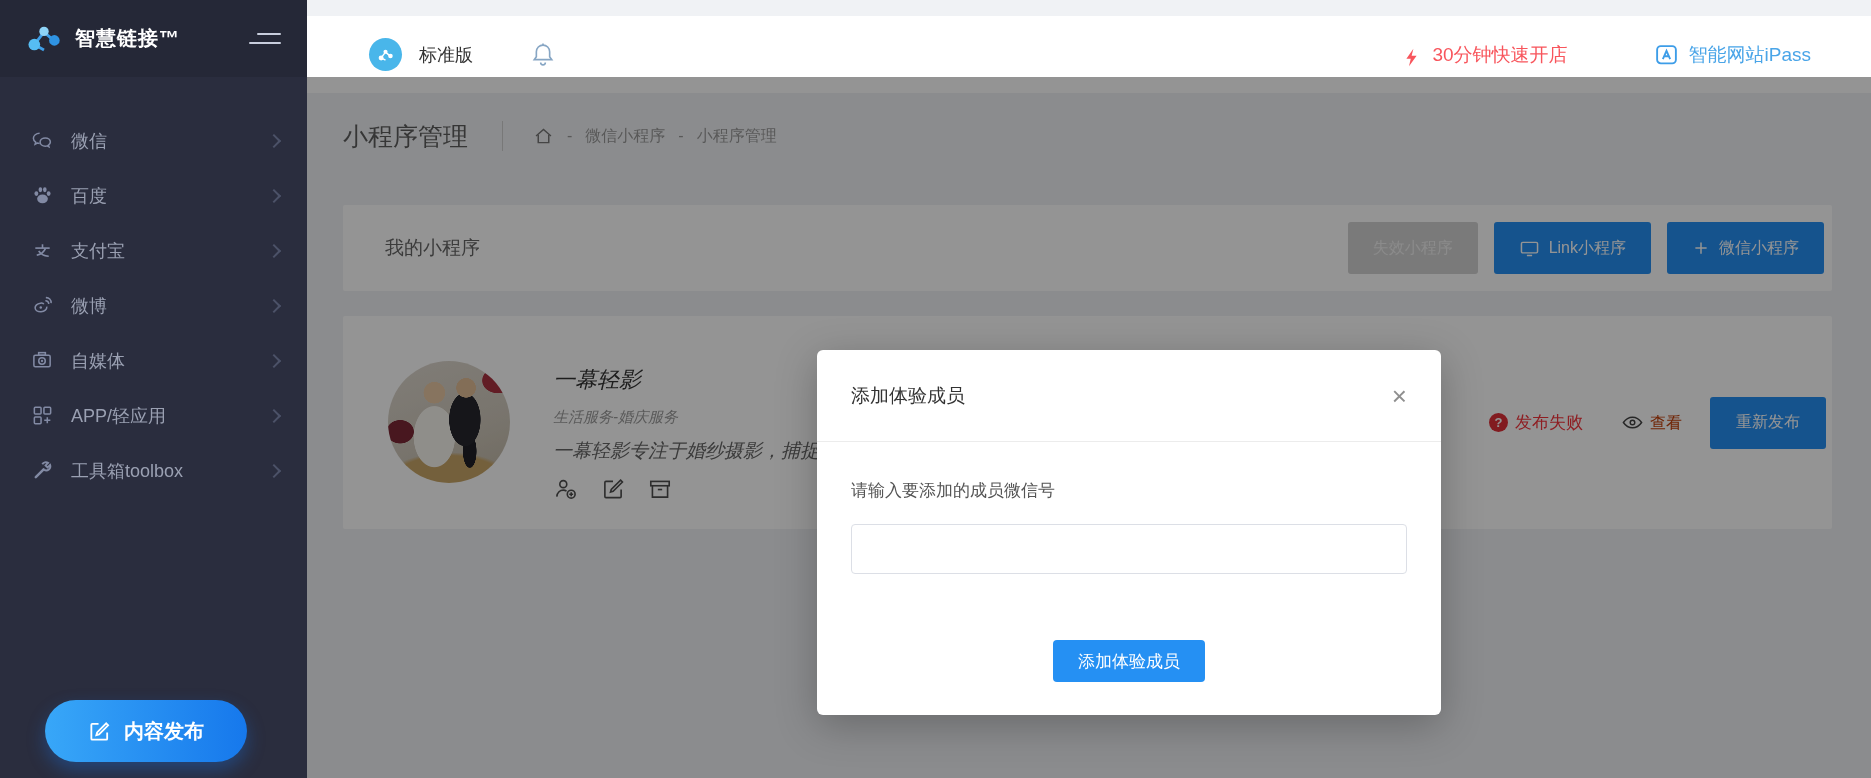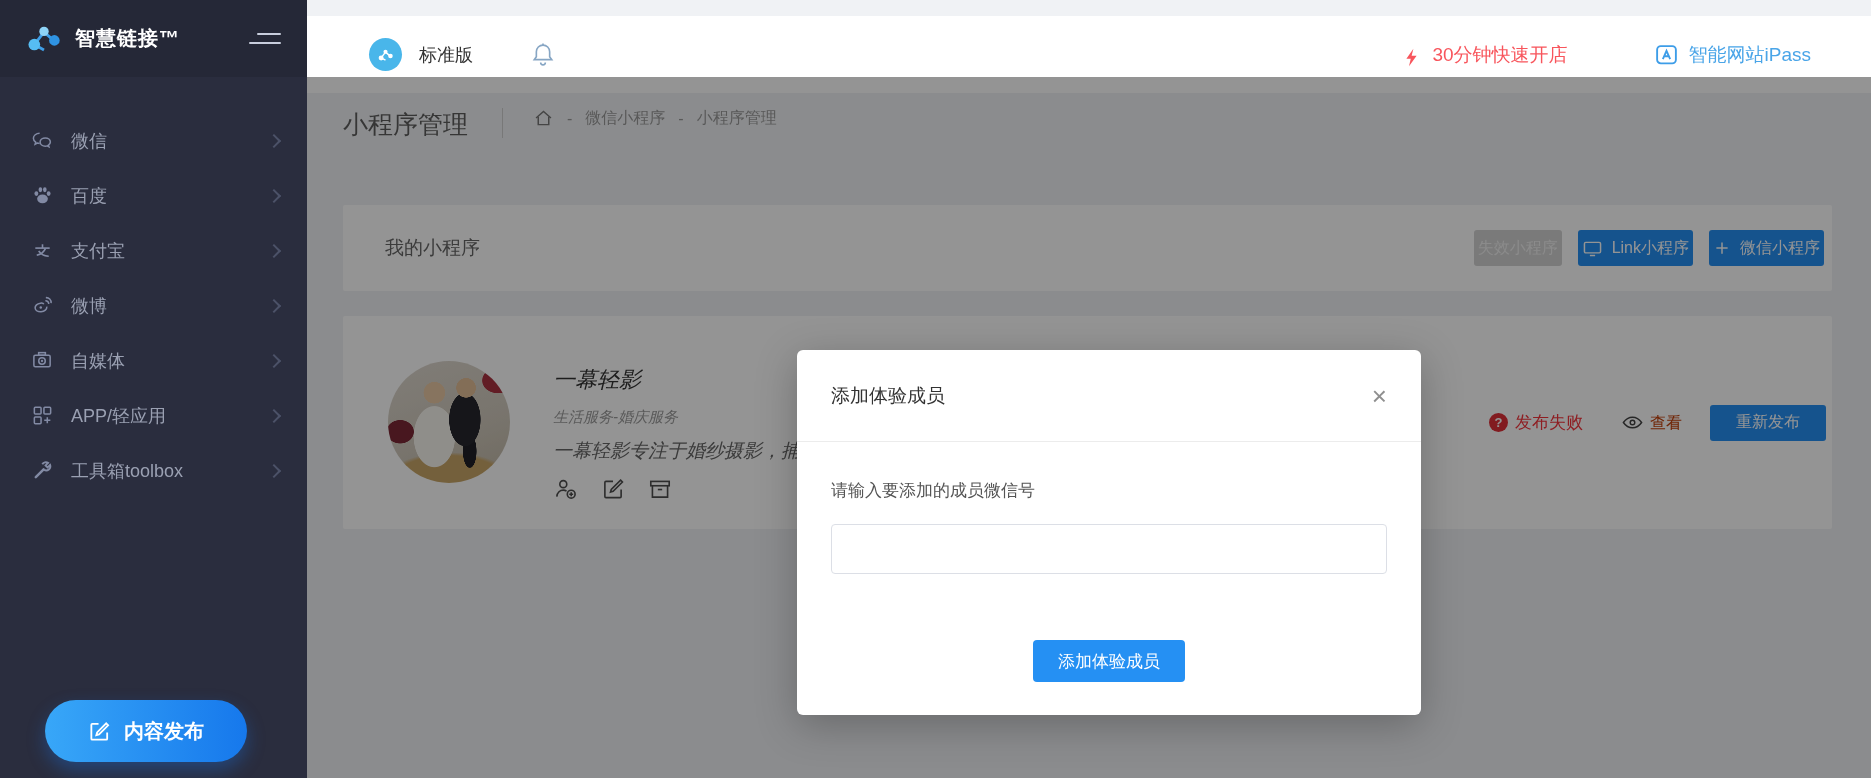--- a/index.html
+++ b/index.html
@@ -30,31 +30,31 @@
   .topbar{position:absolute;left:307px;top:16px;right:0;height:77px;background:#fff;display:flex;align-items:center;z-index:10;}
   .badge{width:33px;height:33px;border-radius:50%;background:#49b6ea;margin-left:62px;display:flex;align-items:center;justify-content:center;flex:none;}
   .plan{font-size:18px;color:#333;margin-left:17px;}
   .bell{margin-left:56px;color:#87a6c4;cursor:pointer;}
   .top-right{margin-left:auto;display:flex;align-items:center;gap:86px;margin-right:60px;}
   .hot{color:#f8555c;font-size:19px;display:flex;gap:9px;align-items:flex-end;cursor:pointer;}
   .ipass{color:#4aa5e8;font-size:19px;display:flex;gap:10px;align-items:center;cursor:pointer;}
 
   
   .content{position:absolute;left:307px;top:77px;right:0;bottom:0;background:#f0f2f5;padding:0 39px 0 36px;box-sizing:border-box;}
-  .crumb-row{display:flex;align-items:flex-start;margin-top:31px;height:56px;}
+  .crumb-row{display:flex;align-items:center;margin-top:31px;height:56px;}
   .page-title{font-size:25px;color:#5e5e5e;font-weight:500;}
   .vdiv{width:1px;height:30px;background:#cfcfcf;margin:0 30px 0 34px;}
   .crumbs{display:flex;align-items:center;gap:13px;color:#999;font-size:16px;}
   .crumbs .home{color:#777;cursor:pointer;}
   .crumb-link{cursor:pointer;}
 
   .panel{margin-top:41px;height:86px;background:#fff;border-radius:2px;display:flex;align-items:center;padding:0 8px 0 42px;box-sizing:border-box;}
   .panel-title{font-size:19px;color:#666;}
   .panel-btns{margin-left:auto;display:flex;gap:16px;align-items:center;}
-  .btn{height:36px;border-radius:3px;font-size:16px;display:flex;align-items:center;justify-content:center;padding:0 4px;cursor:pointer;white-space:nowrap;box-sizing:border-box;}
+  .btn{height:52px;border-radius:3px;font-size:16px;display:flex;align-items:center;justify-content:center;padding:0 25px;cursor:pointer;white-space:nowrap;box-sizing:border-box;}
   .btn-disabled{background:#d2d2d2;color:#efefef;}
   .btn-blue{background:#2590f3;color:#fff;gap:9px;}
 
   .row{margin-top:25px;height:213px;background:#fff;border-radius:2px;position:relative;}
   .avatar{position:absolute;left:45px;top:45px;width:122px;height:122px;border-radius:50%;overflow:hidden;
     background:
       radial-gradient(circle 11px at 38% 26%, #e9c9a4 96%, transparent),
       radial-gradient(circle 10px at 64% 22%, #e2bd96 96%, transparent),
       radial-gradient(ellipse 16px 27px at 63% 48%, #26272e 97%, transparent),
       radial-gradient(ellipse 7px 17px at 67% 74%, #1f2026 95%, transparent),
@@ -71,21 +71,21 @@
   .mp-icons .aic{cursor:pointer;}
   .row-right{position:absolute;right:6px;top:50%;transform:translateY(-50%);display:flex;align-items:center;}
   .fail{display:flex;align-items:center;gap:7px;color:#f5343c;font-size:17px;}
   .q-ic{width:19px;height:19px;border-radius:50%;background:#e02f38;color:#fff;font-size:13px;font-weight:bold;
     display:flex;align-items:center;justify-content:center;flex:none;}
   .view{display:flex;align-items:flex-end;gap:6px;color:#c2410c;font-size:16px;margin-left:38px;cursor:pointer;}
   .republish{margin-left:28px;width:116px;}
 
   
   .mask{position:absolute;left:0;top:0;right:0;bottom:0;background:rgba(0,0,0,.42);z-index:40;}
-  .modal{position:absolute;left:797px;top:350px;width:624px;height:365px;background:#fff;border-radius:6px;z-index:60;
+  .modal{position:absolute;left:817px;top:350px;width:624px;height:365px;background:#fff;border-radius:6px;z-index:60;
     box-shadow:0 10px 40px rgba(0,0,0,.25);box-sizing:border-box;}
   .m-head{height:92px;display:flex;align-items:center;padding:0 34px;border-bottom:1px solid #ececec;box-sizing:border-box;}
   .m-title{font-size:19px;color:#333;}
   .m-close{margin-left:auto;font-size:26px;color:#8f8f8f;cursor:pointer;line-height:1;font-weight:300;}
   .m-body{padding:37px 34px 16px;}
   .m-label{font-size:17px;color:#555;}
   .m-input{margin-top:22px;width:100%;height:50px;border:1px solid #dcdfe6;border-radius:4px;box-sizing:border-box;
     padding:0 14px;font-size:16px;color:#333;outline:none;font-family:inherit;}
   .m-submit{position:absolute;left:50%;transform:translateX(-50%);top:290px;width:152px;height:42px;background:#2590f3;
     color:#fff;font-size:17px;border:none;border-radius:4px;display:flex;align-items:center;justify-content:center;

